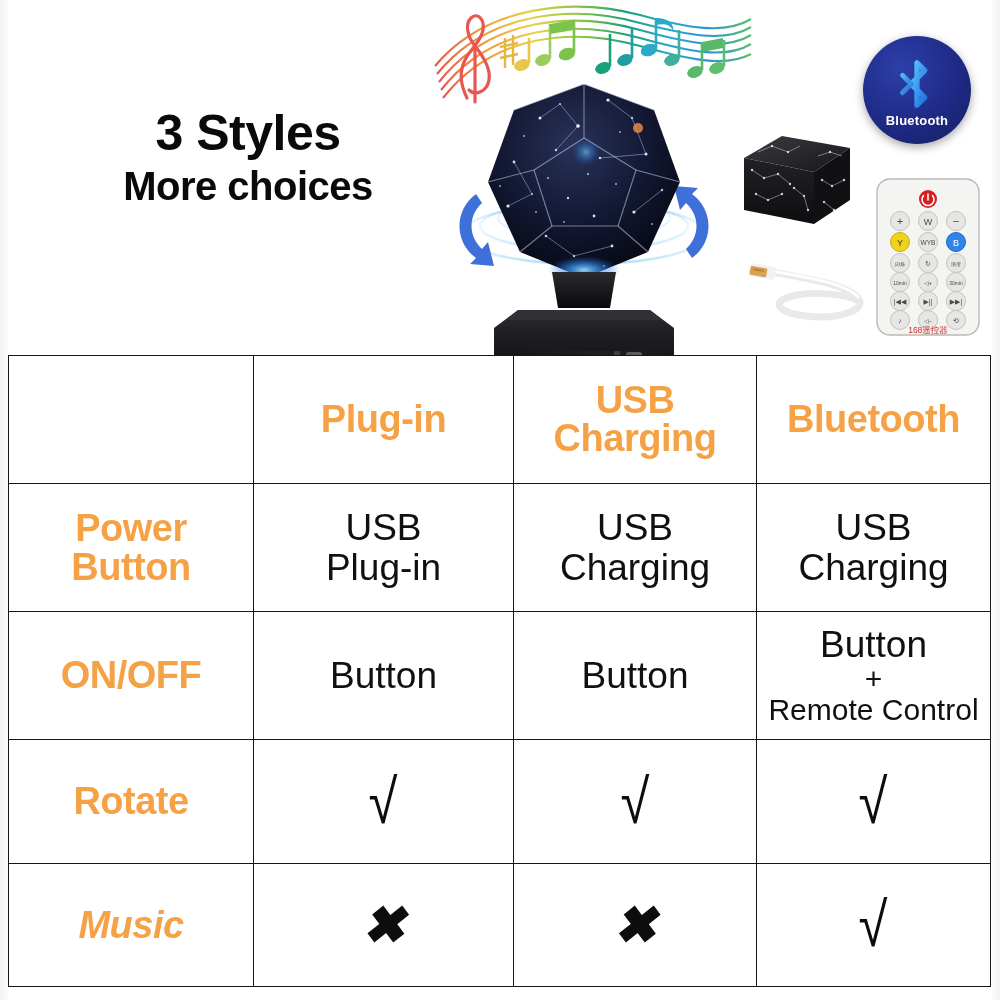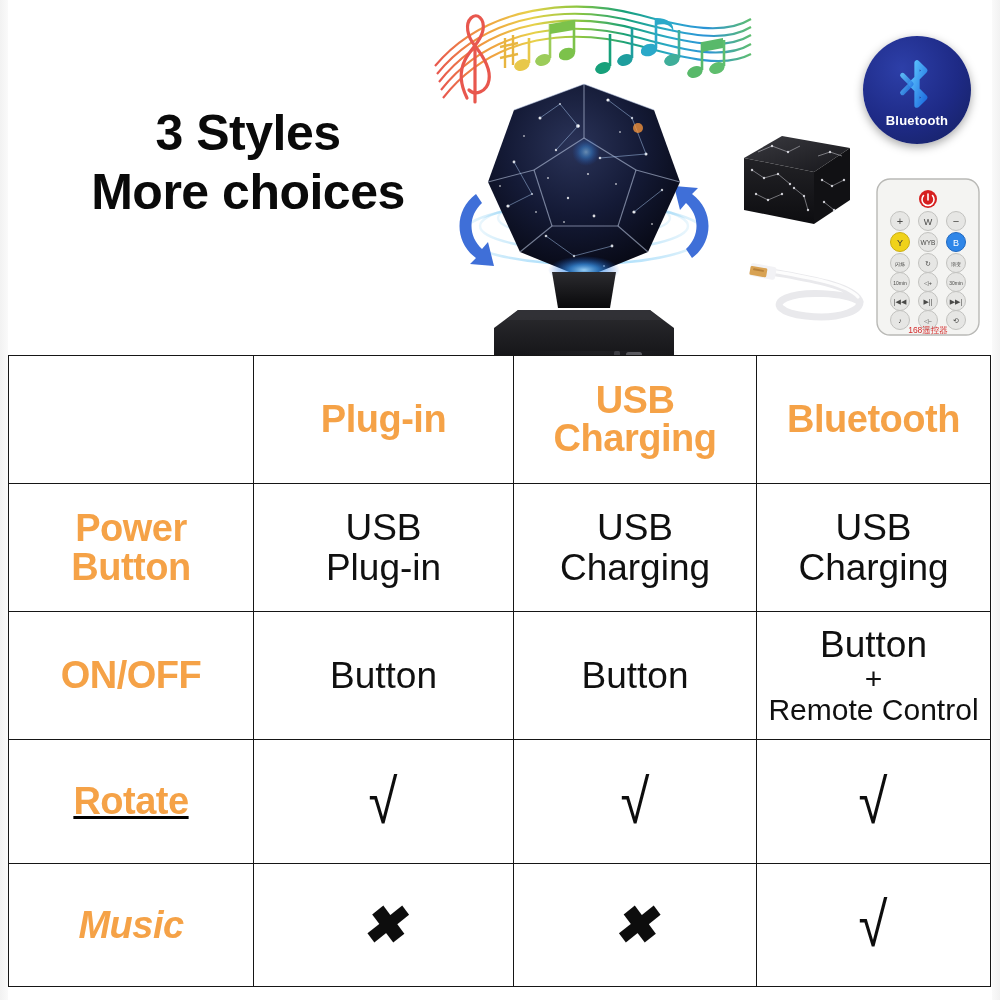--- a/index.html
+++ b/index.html
@@ -17,21 +17,21 @@
   .edge-band-r { position: absolute; right: 0; top: 0; width: 8px; height: 1000px;
     background: linear-gradient(to left, #f2f2f2, #fafafa); }
 
   
   .hero { position: absolute; left: 0; top: 0; width: 1000px; height: 356px; }
 
   .headline { position: absolute; left: 48px; top: 104px; width: 400px;
     text-align: center; color: #0a0a0a; font-weight: bold; line-height: 1.18;
     letter-spacing: -0.5px; }
   .headline .l1 { font-size: 50px; display: block; }
-  .headline .l2 { font-size: 50px; display: block; }
+  .headline .l2 { font-size: 40px; display: block; }
 
   
   .music { position: absolute; left: 425px; top: 2px; width: 330px; height: 105px; }
   .music svg { width: 100%; height: 100%; overflow: visible; }
 
   
   .lamp { position: absolute; left: 448px; top: 66px; width: 272px; height: 290px; }
   .lamp svg { width: 100%; height: 100%; }
 
   
@@ -62,21 +62,21 @@
   .cmp-table td { border: 1.5px solid #161616; text-align: center; vertical-align: middle;
     padding: 2px 4px; background: #fff; }
   .cmp-table col.c0 { width: 245px; }
   .cmp-table col.c1 { width: 260px; }
   .cmp-table col.c2 { width: 243px; }
   .cmp-table col.c3 { width: 234px; }
 
   .row-head td { height: 107px; }
   .row-ps   td { height: 108px; }
   .row-onoff td { height: 107px; }
-  .row-rot  td { height: 104px; text-decoration: underline; }
+  .row-rot  td { height: 104px; }
   .row-tim  td { height: 103px; }
   .row-mus  td { height: 103px; font-style: italic; }
 
   .hdr { color: #F5A247; font-weight: bold; font-size: 38px; line-height: 1.0;
     letter-spacing: -0.5px; }
   .rowlabel { color: #F5A247; font-weight: bold; font-size: 38px; line-height: 1.02;
     letter-spacing: -0.5px; }
   .val { color: #101010; font-size: 37px; line-height: 1.06; font-weight: normal; }
   .val .small { font-size: 30px; display: block; line-height: 1.08; }
   .val .plus { font-size: 30px; display: block; line-height: 1.0; }

